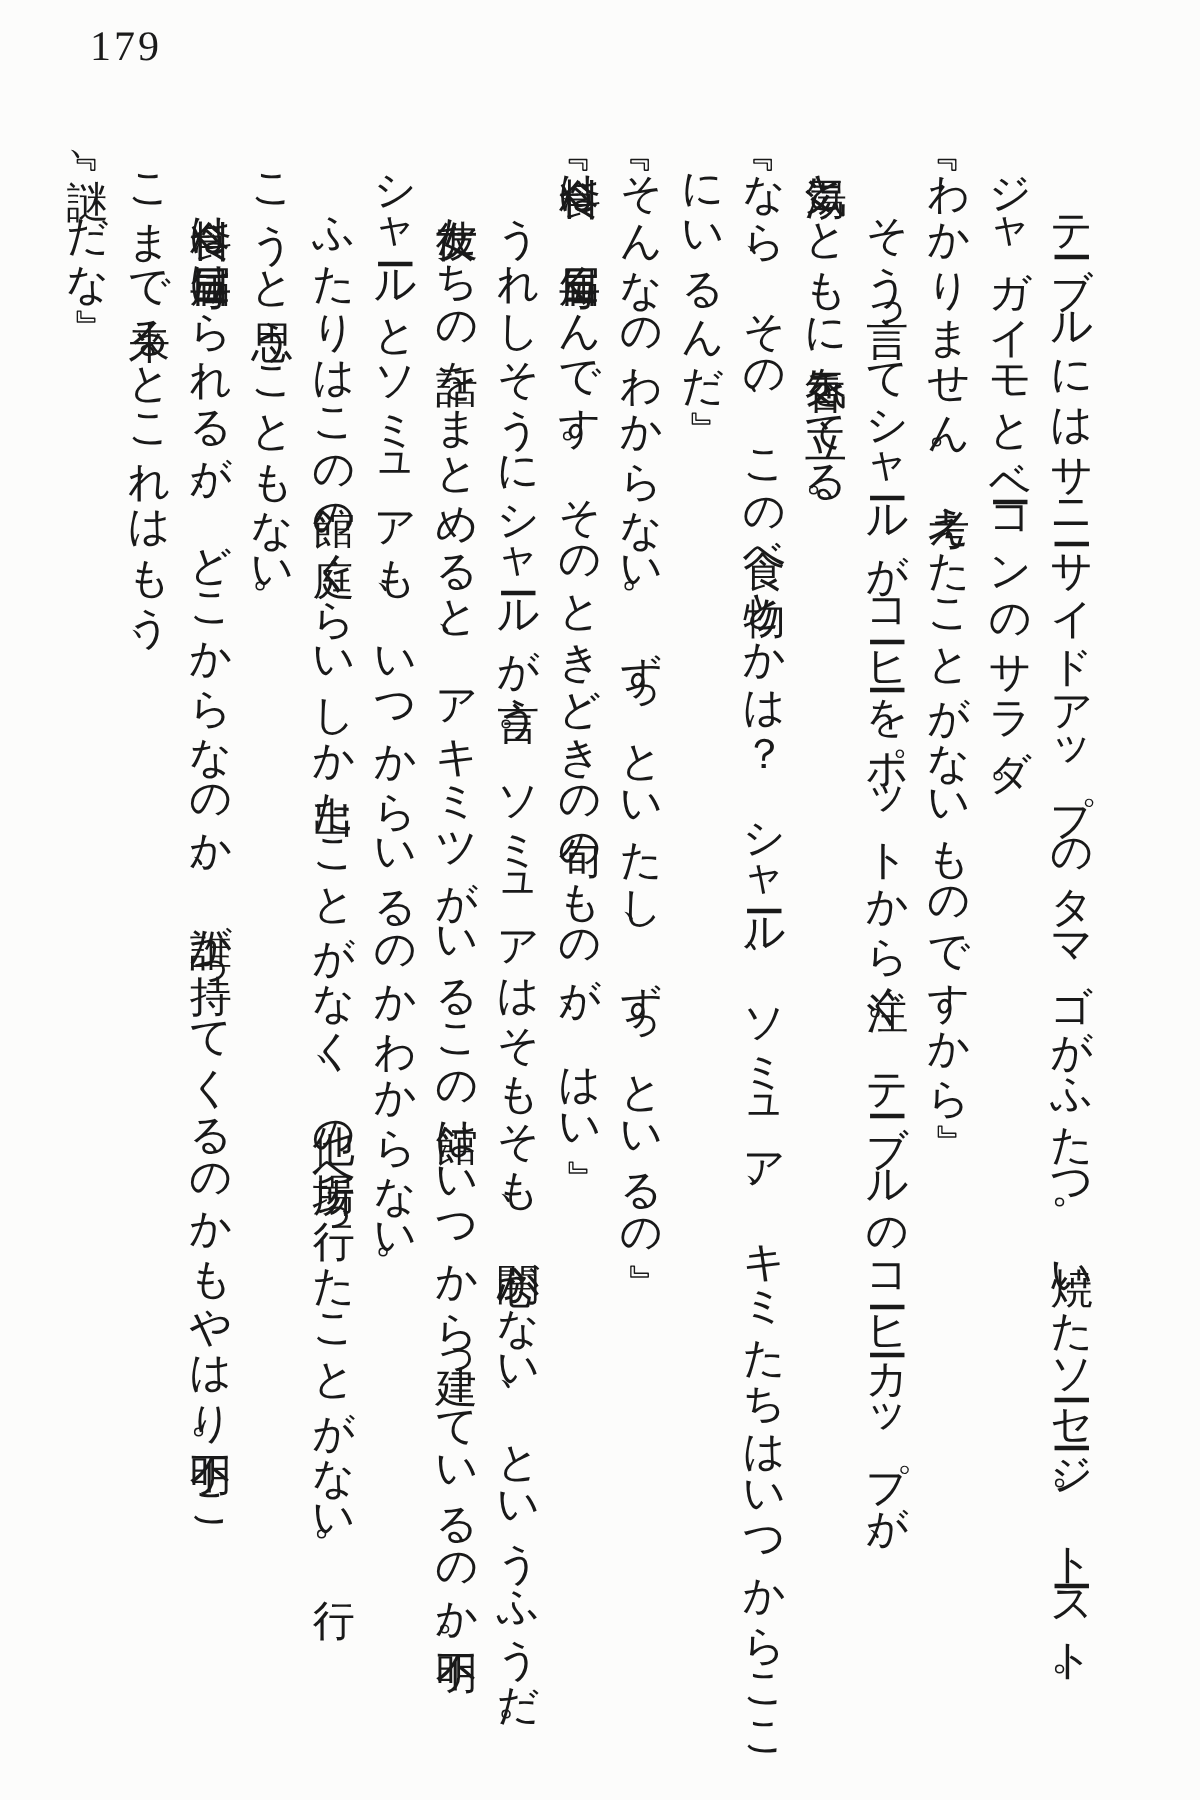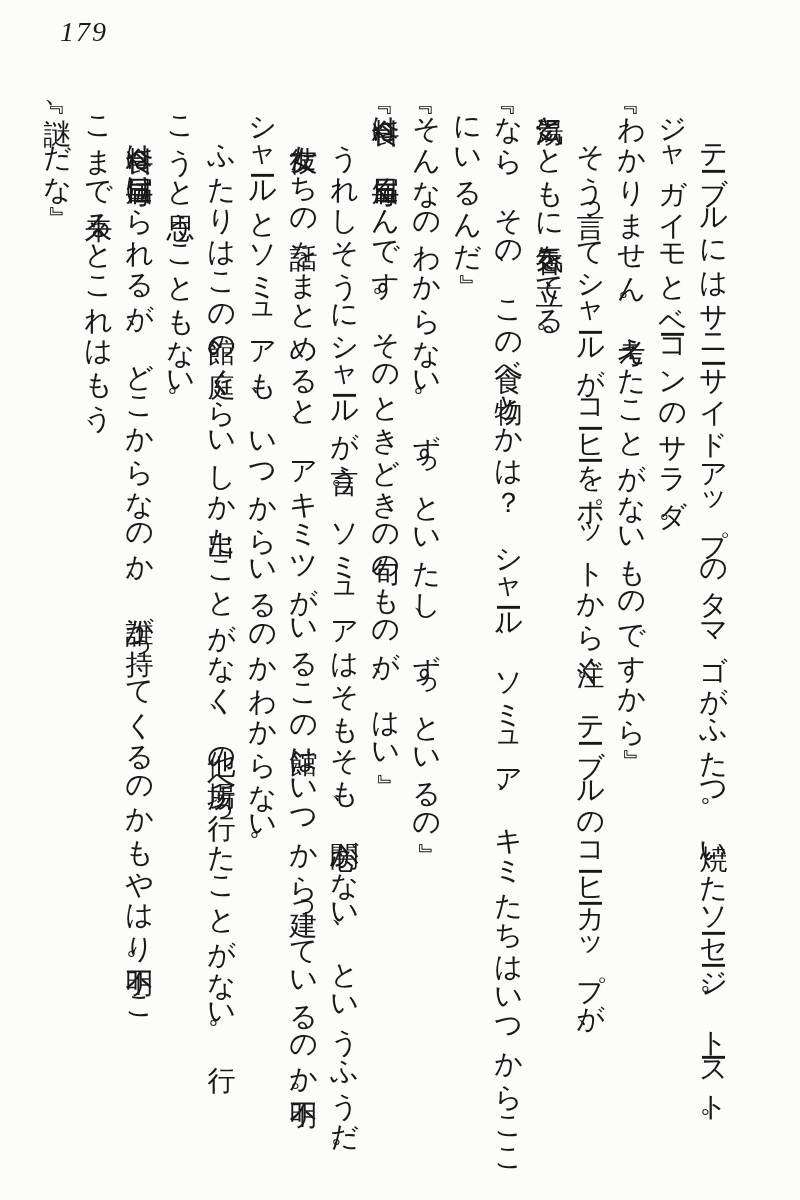--- a/index.html
+++ b/index.html
@@ -16,21 +16,20 @@
   .page {
     position: absolute;
     inset: 0;
     background: #fcfcfb;
   }
   .page-number {
     position: absolute;
     top: 16px;
     left: 60px;
     font-family: "Liberation Serif", "DejaVu Serif", serif;
-    font-style: italic;
     font-size: 28px;
     letter-spacing: 2px;
     color: #1b1b1b;
   }
   .text-block {
     position: absolute;
     top: 97px;
     right: 66px;
     height: 1072px;
     writing-mode: vertical-rl;

